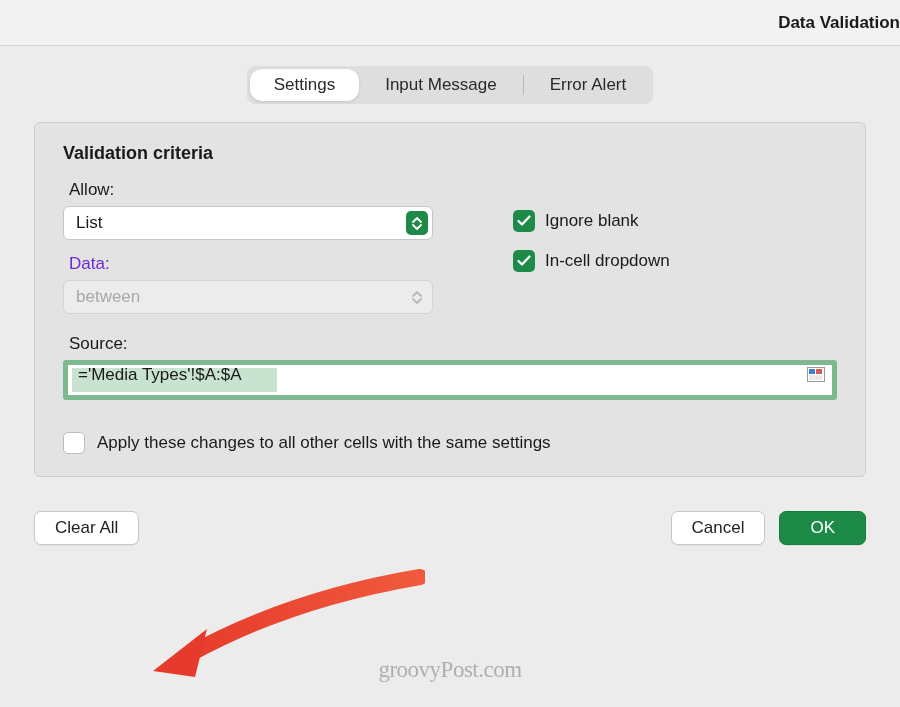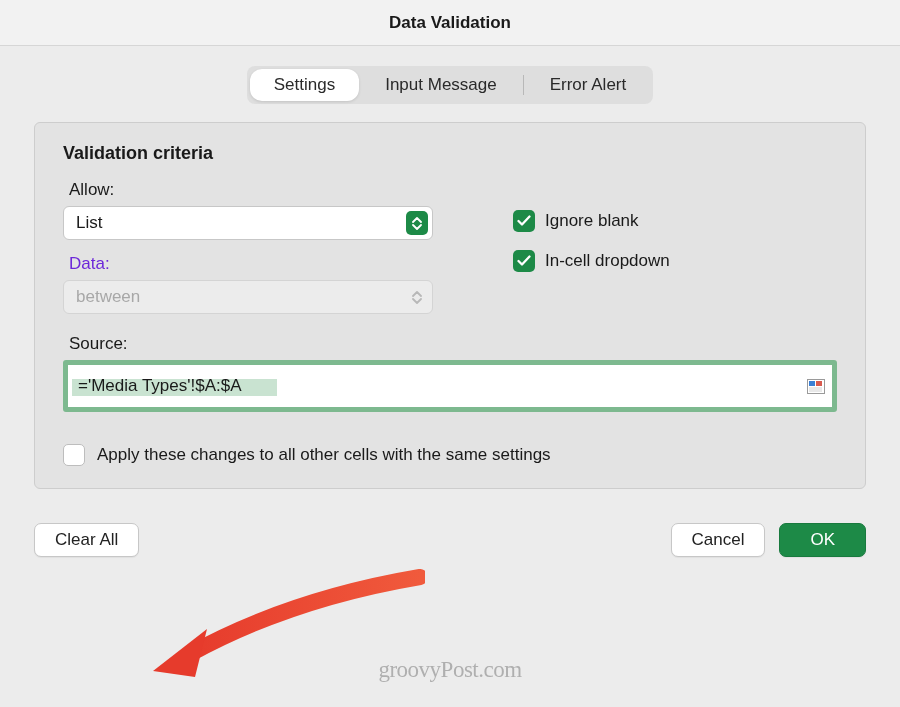--- a/index.html
+++ b/index.html
@@ -10,21 +10,21 @@
       background: #ececec;
       font-size: 17px;
       color: #1a1a1a;
       position: relative;
       overflow: hidden;
     }
     .titlebar {
       height: 46px;
       display: flex;
       align-items: center;
-      justify-content: center;
+      justify-content: flex-end;
       background: #f2f2f2;
       border-bottom: 1px solid #d6d6d6;
       font-weight: 600;
       font-size: 17px;
     }
     .content {
       padding: 20px 34px 18px 34px;
     }
     .tabs {
       display: flex;
@@ -146,23 +146,22 @@
     }
     .source-input-wrap {
       border: 3px solid #7db98f;
       border-radius: 3px;
       padding: 2px;
       background: #7db98f;
       margin-top: 6px;
     }
     .source-input {
       display: flex;
-      align-items: center;
       background: #fff;
-      height: 42px;
+      height: 30px;
       position: relative;
     }
     .source-text {
       flex: 1;
       padding: 0 10px;
       font-size: 17px;
       background: linear-gradient(#c9e3d1, #c9e3d1) no-repeat;
       background-size: 205px 24px;
       background-position: 4px 3px;
     }

